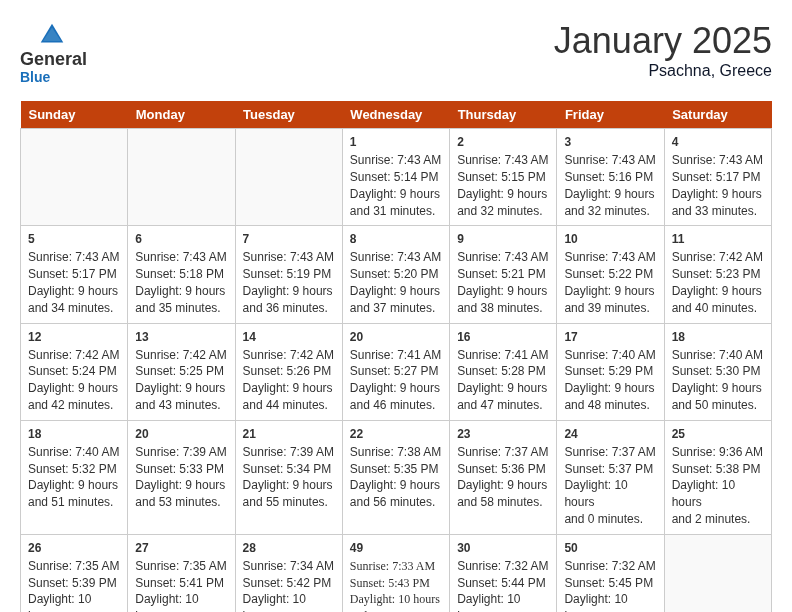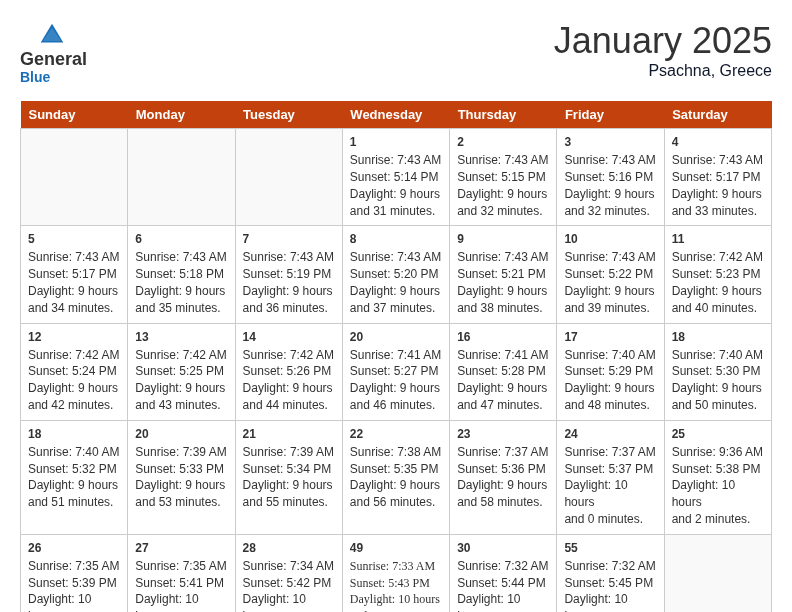--- a/index.html
+++ b/index.html
@@ -339,21 +339,21 @@
 and 9 minutes.</div>
         </td>
         <td>
           <span class="day-number">30</span>
           <div class="cell-info" style="white-space: pre-line;">Sunrise: 7:32 AM
 Sunset: 5:44 PM
 Daylight: 10 hours
 and 11 minutes.</div>
         </td>
         <td>
-          <span class="day-number">55</span>
+          <span class="day-number">50</span>
           <div class="cell-info" style="white-space: pre-line;">Sunrise: 7:32 AM
 Sunset: 5:45 PM
 Daylight: 10 hours
 and 13 minutes.</div>
         </td>
         <td class="empty"></td>
       </tr>
     </tbody>
 </table>
 

